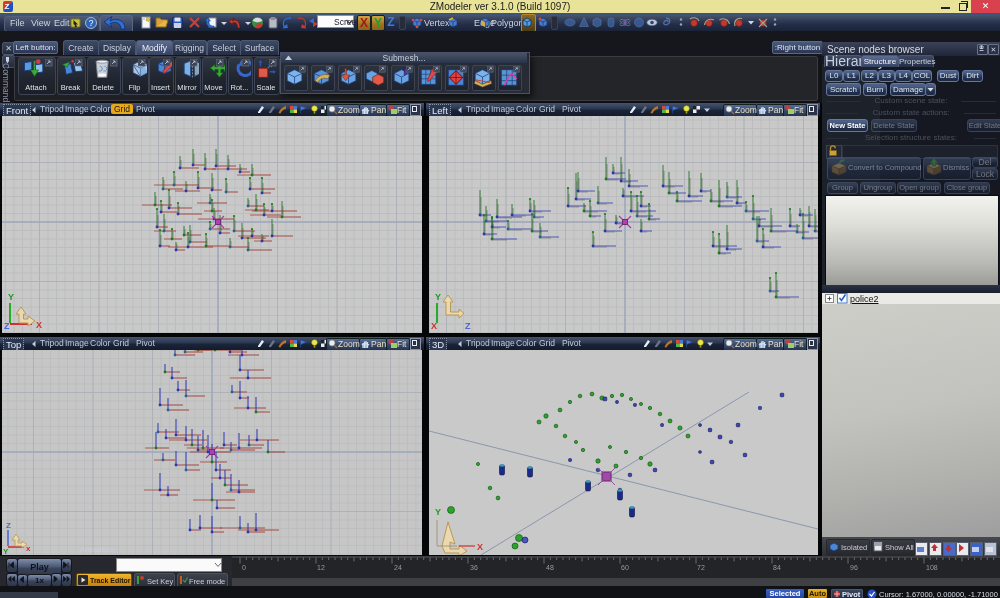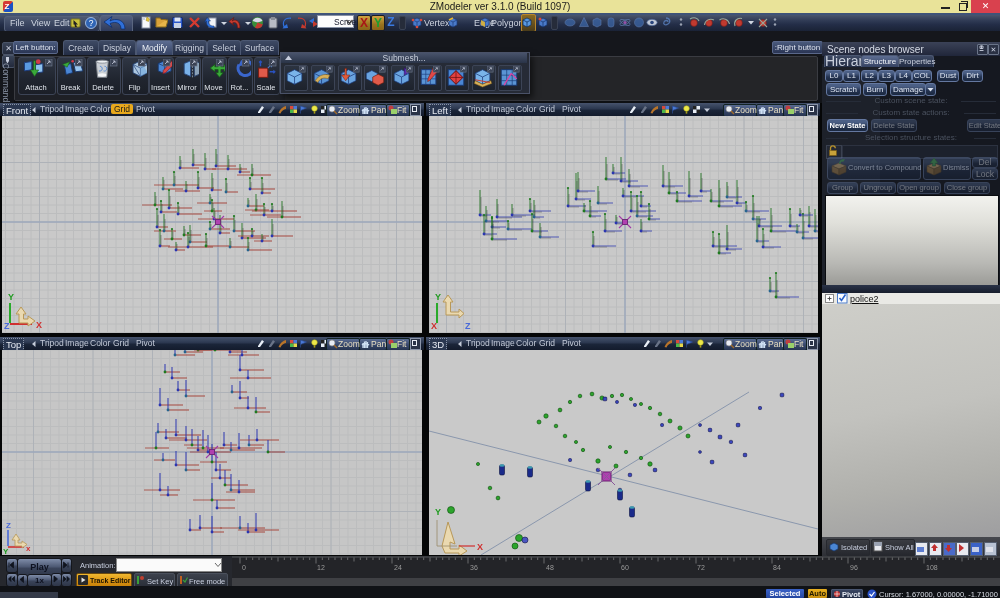--- a/index.html
+++ b/index.html
@@ -1636,21 +1636,21 @@
   </svg>
 <div class="abs" style="left:27px;top:574px;width:23px;height:11px;border:1px solid #14161c;border-radius:3px;background:linear-gradient(180deg,#7e8ca8,#4e5a74 45%,#3a445a 55%,#2e3648);color:#0e1220;font-weight:bold;font-size:8px;text-align:center;line-height:11px;">1x</div>
 <div class="abs" style="left:51px;top:573px;width:9px;height:12px;border:1px solid #14161c;border-radius:3px;background:linear-gradient(180deg,#7e8ca8,#4e5a74 45%,#3a445a 55%,#2e3648);color:#0e1220;font-weight:bold;font-size:8px;text-align:center;line-height:12px;"></div>
 <svg class="abs" style="left:51px;top:573px;" width="9" height="12">
     <path d="M3 3.0 L6.5 6.0 L3 9.0 Z" fill="#10141e" stroke="#10141e" stroke-width="0.8"></path>
   </svg>
 <div class="abs" style="left:61px;top:573px;width:9px;height:12px;border:1px solid #14161c;border-radius:3px;background:linear-gradient(180deg,#7e8ca8,#4e5a74 45%,#3a445a 55%,#2e3648);color:#0e1220;font-weight:bold;font-size:8px;text-align:center;line-height:12px;"></div>
 <svg class="abs" style="left:61px;top:573px;" width="9" height="12">
     <path d="M2.5 3.5 L5 6.0 L2.5 8.5 Z M6 3.5 L8.5 6.0 L6 8.5 Z" fill="#10141e" stroke="#10141e" stroke-width="0.8"></path>
   </svg>
-<div class="abs" style="left:80px;top:561px;color:#c8cede;font-size:7.5px;">Animation:</div>
+<div class="abs" style="left:80px;top:545px;color:#c8cede;font-size:7.5px;">Animation:</div>
 <div class="abs" style="left:116px;top:558px;width:104px;height:12px;background:#fafafa;border:1px solid #888;"></div>
 <svg class="abs" style="left:214px;top:561px;" width="8" height="8">
     <path d="M1 2 L4 5.5 L7 2" fill="none" stroke="#666" stroke-width="1"></path>
   </svg>
 <div class="abs" style="left:76px;top:573px;width:54px;height:14px;border:1px solid #6a4a10;border-radius:2px;background:linear-gradient(180deg,#f0b830,#d89010 55%,#c07c08);"></div>
 <div class="abs" style="left:78px;top:575px;width:10px;height:10px;background:#2a2a2a;border-radius:1px;"></div>
 <svg class="abs" style="left:78px;top:575px;" width="10" height="10">
     <path d="M3.5 2.5 L7.5 5 L3.5 7.5 Z" fill="#e8e8e8"></path>
   </svg>
 <div class="abs" style="left:90px;top:577px;color:#1a1200;font-size:7px;font-weight:bold;">Track Editor</div>

